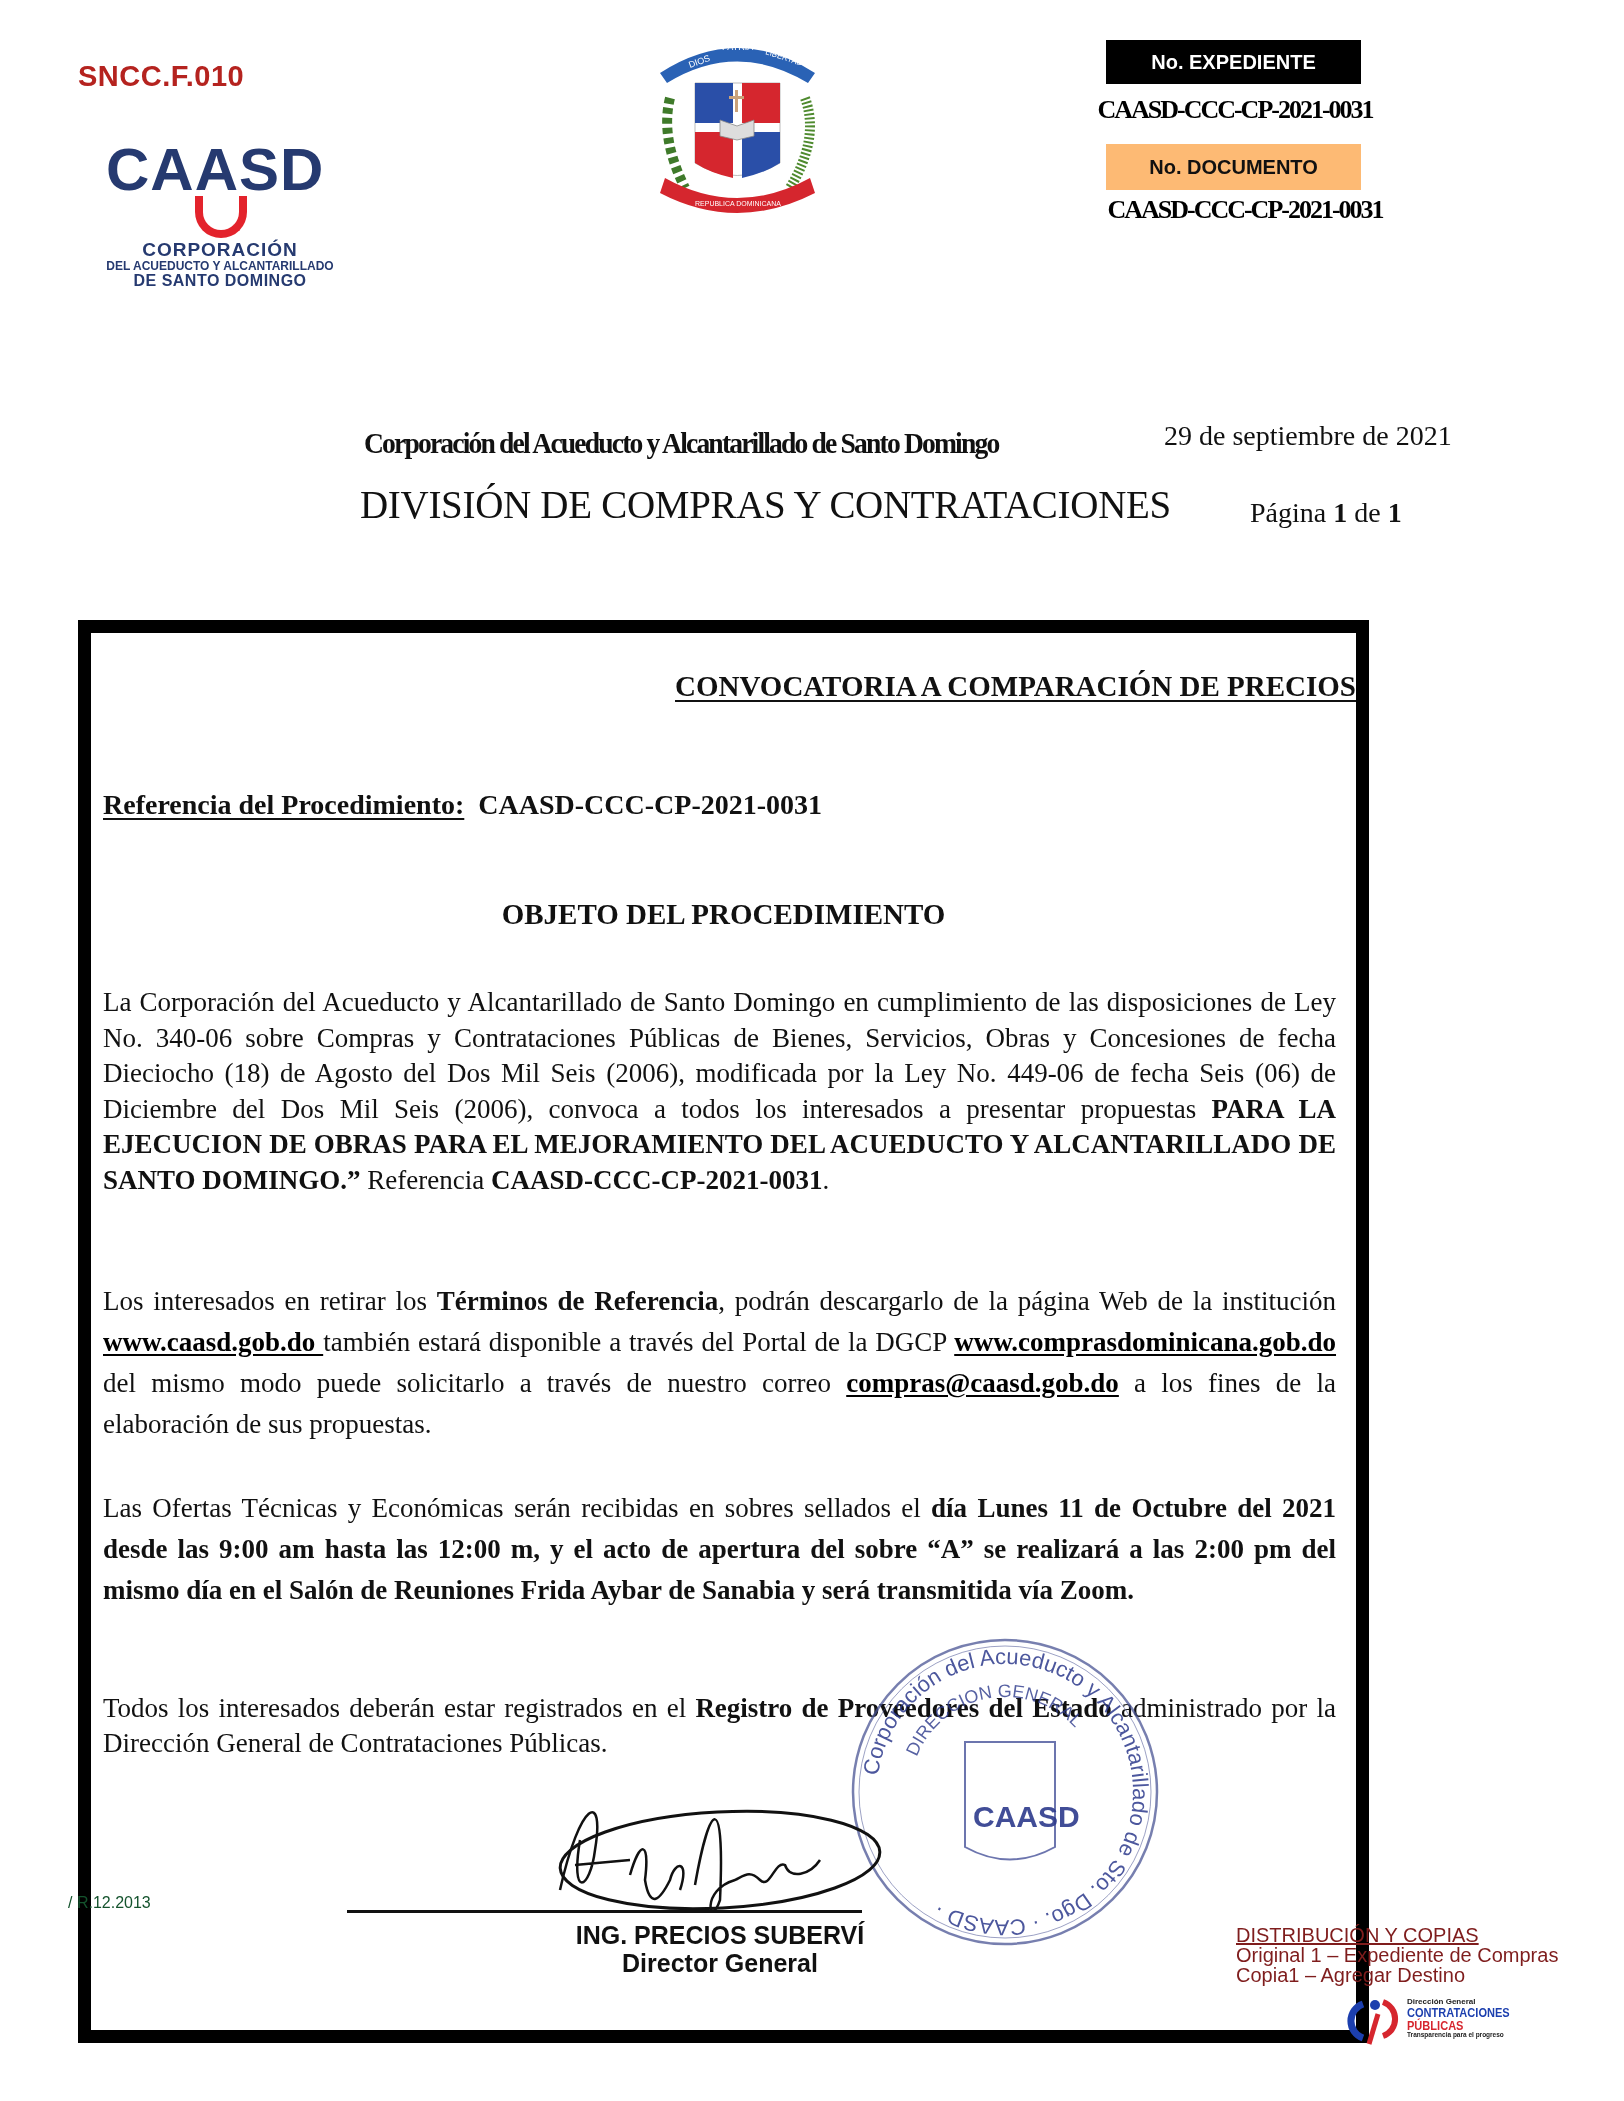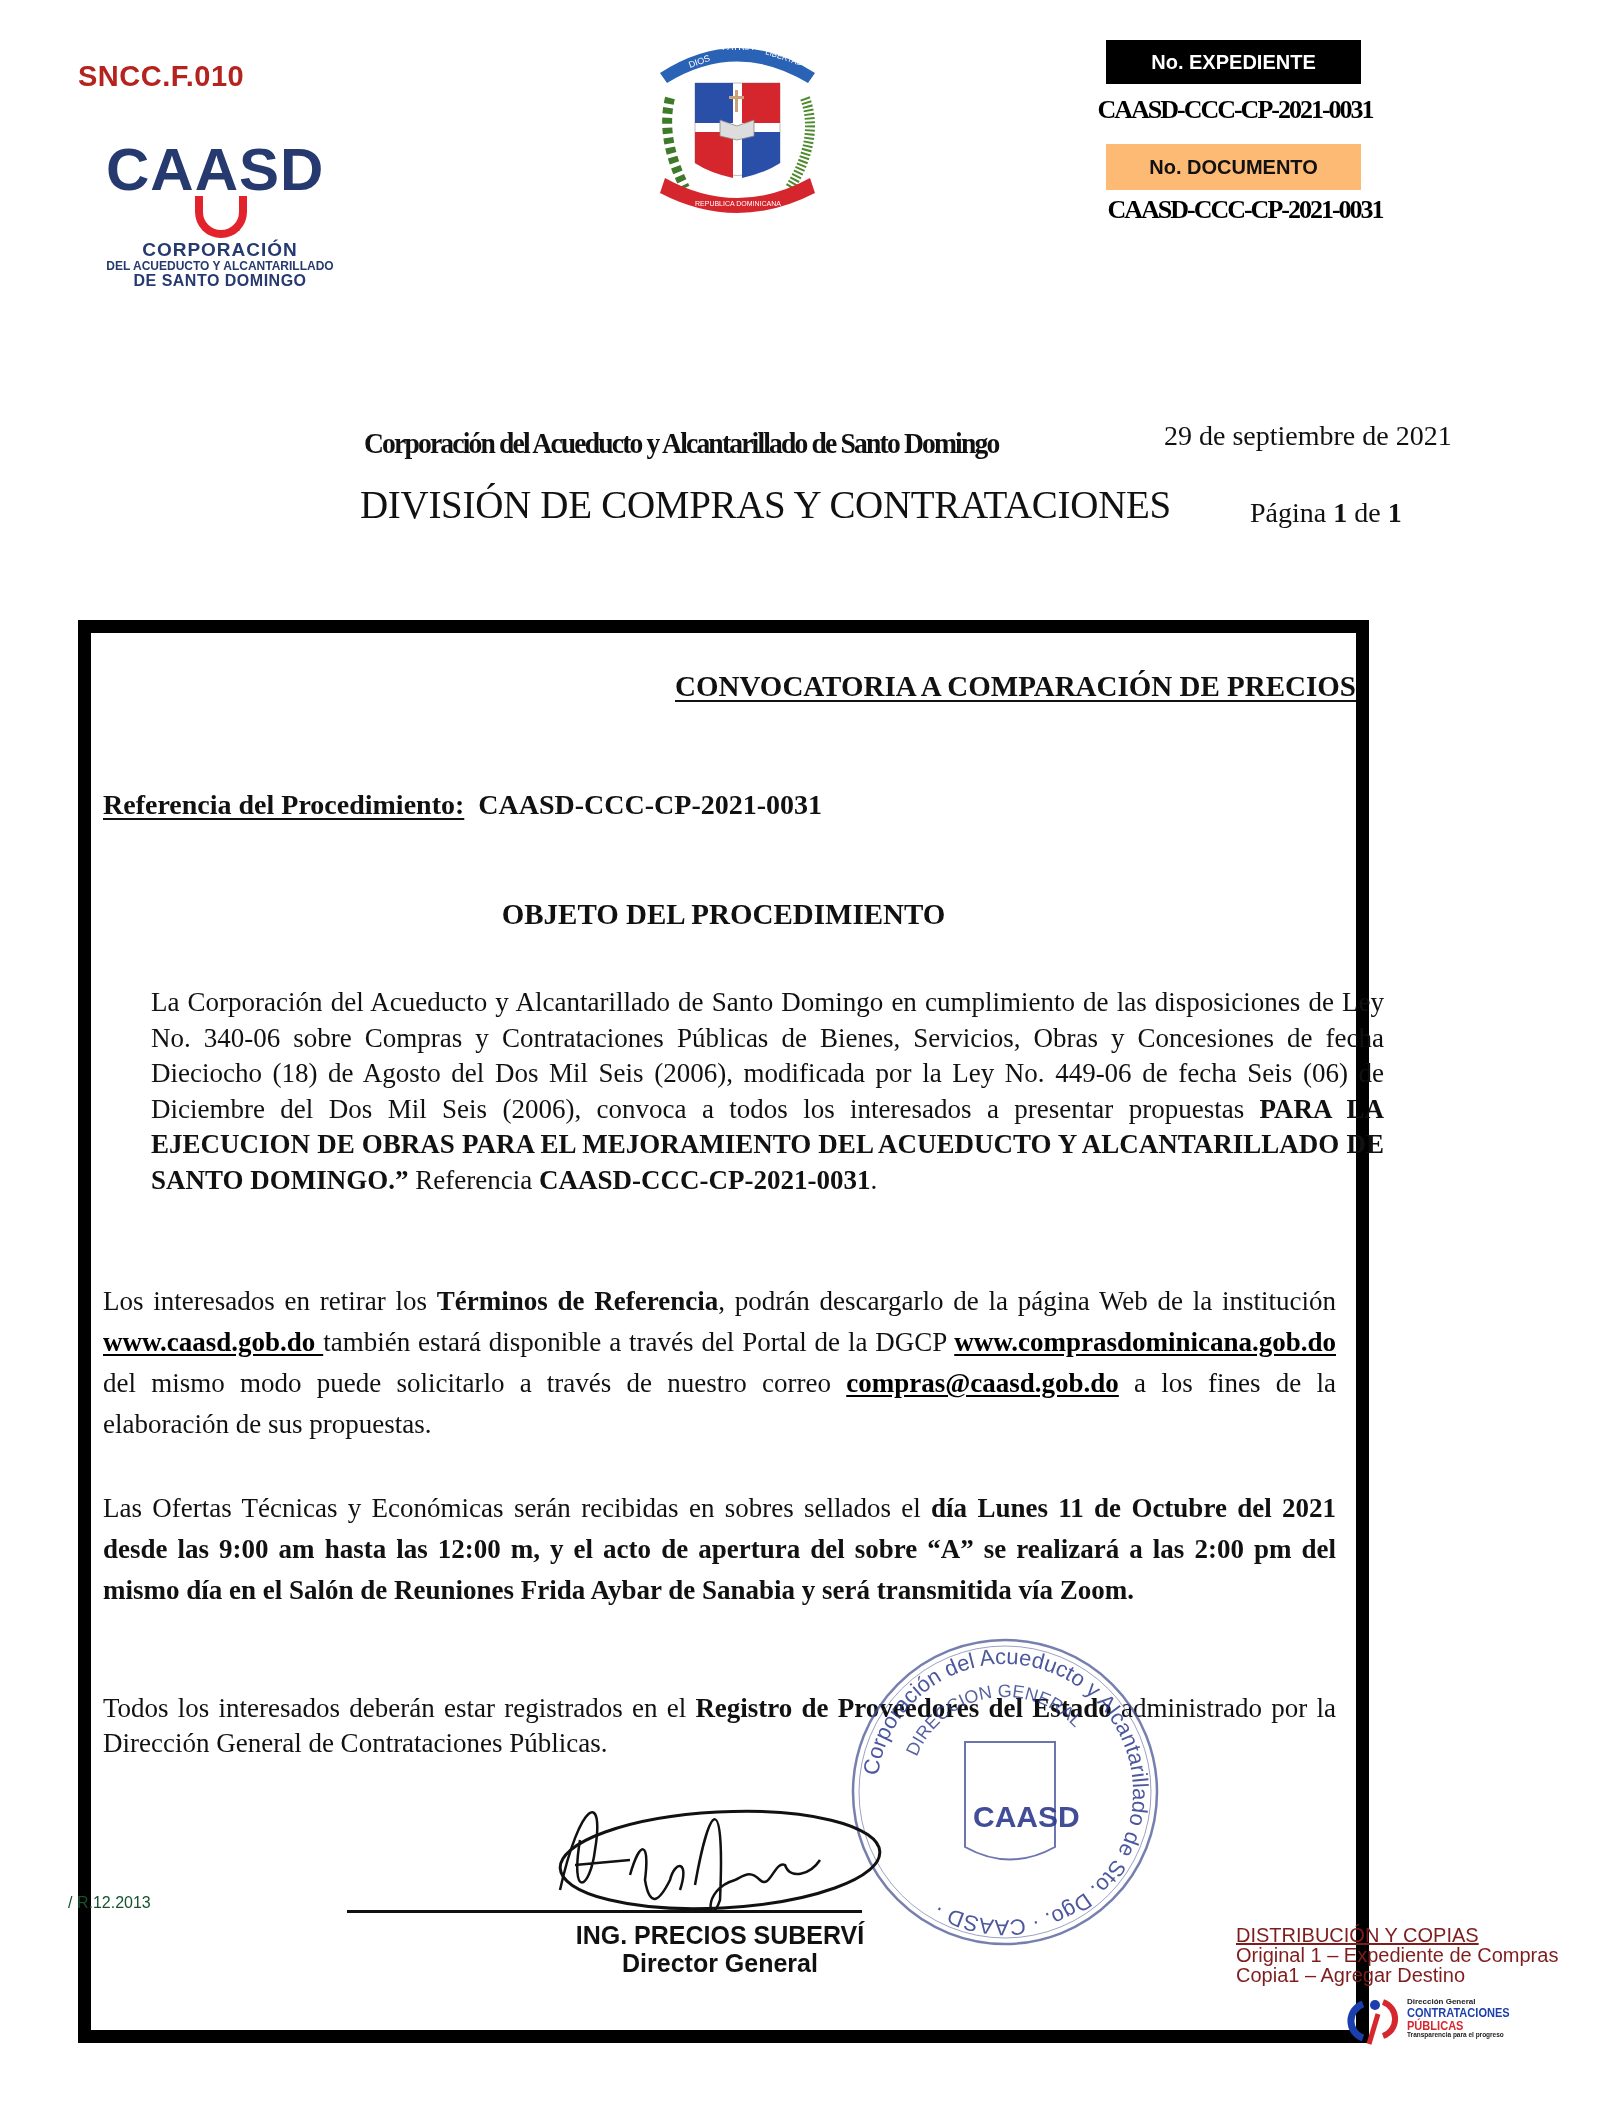--- a/index.html
+++ b/index.html
@@ -40,21 +40,21 @@
   
   #main-box { left:78px; top:620px; width:1265px; height:1397px; border:13px solid #000; }
 
   .center-title { position:absolute; left:0; width:1265px; text-align:center; font-weight:bold; font-size:29px; }
   #box-title { top:37px; text-decoration:underline; text-underline-offset:4px;text-align:right; }
   #ref-line { position:absolute; left:12px; top:156px; font-size:28px; font-weight:bold; white-space:nowrap; }
   #ref-line .lbl { text-decoration:underline; text-underline-offset:4px; }
   #objeto-title { top:265px; }
 
   .para { position:absolute; left:12px; width:1233px; font-size:27px; text-align:justify; }
-  #para-1 { top:352px; line-height:35.5px;margin-left:48px; }
+  #para-1 { top:352px; line-height:35.5px; }
   #para-2 { top:648px; line-height:41px; }
   #para-3 { top:855px; line-height:41px; }
   #para-4 { top:1058px; line-height:35px; }
   .para b { font-weight:bold; }
   .para a { color:#000; font-weight:bold; text-decoration:underline; text-underline-offset:3px; }
 
   
   #stamp { left:845px; top:1632px; width:320px; height:320px; }
 
   

